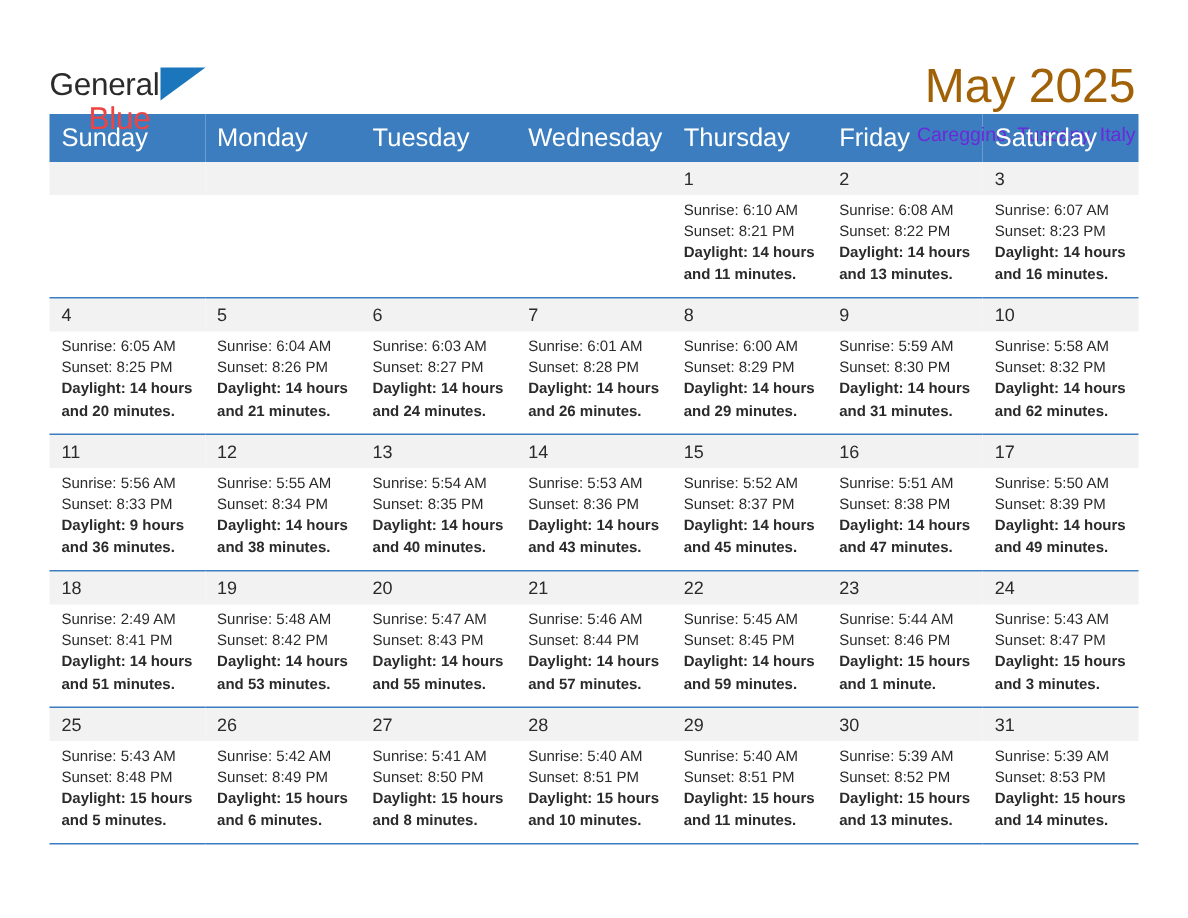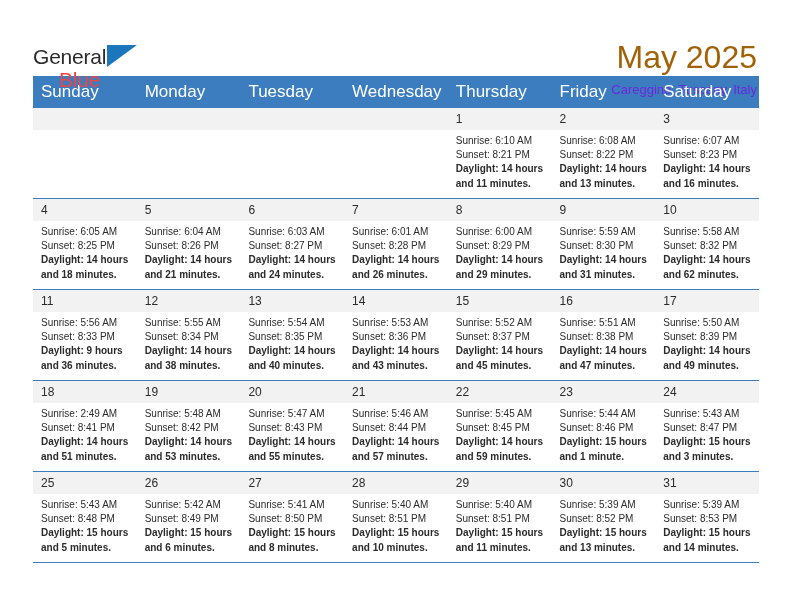--- a/index.html
+++ b/index.html
@@ -191,21 +191,21 @@
               <div class="wrap">Daylight: 14 hours and 16 minutes.</div>
             </div>
           </td>
         </tr>
         <tr>
           <td>
             <div class="daynum">4</div>
             <div class="info">
               <div>Sunrise: 6:05 AM</div>
               <div>Sunset: 8:25 PM</div>
-              <div class="wrap">Daylight: 14 hours and 18 minutes.</div>
+              <div class="wrap">Daylight: 14 hours and 20 minutes.</div>
             </div>
           </td>
           <td>
             <div class="daynum">5</div>
             <div class="info">
               <div>Sunrise: 6:04 AM</div>
               <div>Sunset: 8:26 PM</div>
               <div class="wrap">Daylight: 14 hours and 21 minutes.</div>
             </div>
           </td>

